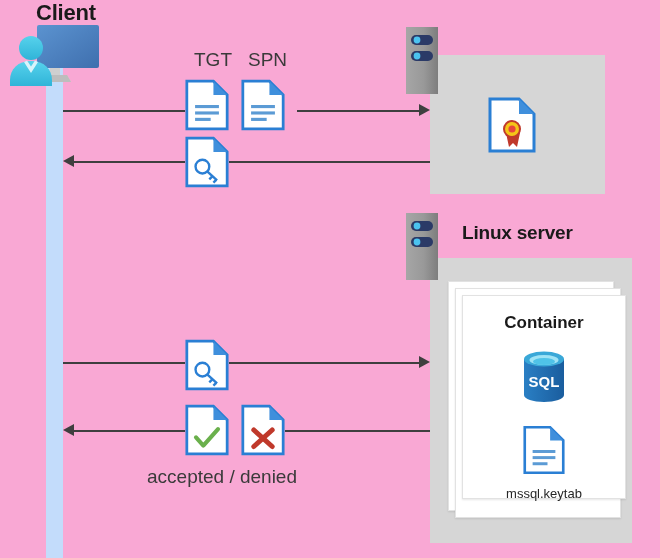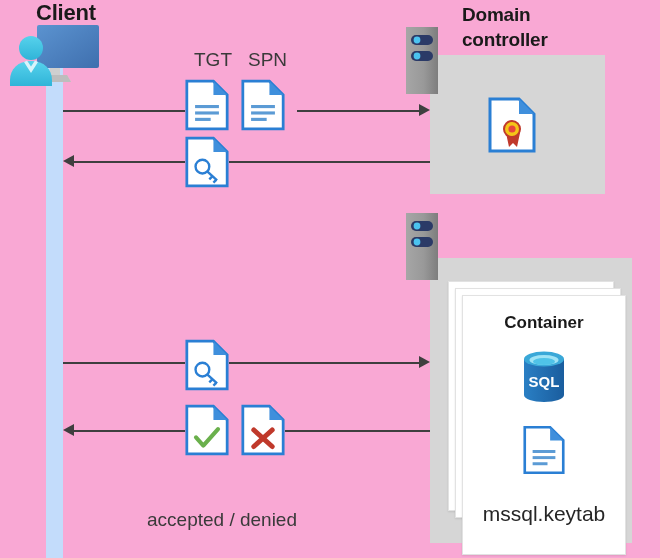--- a/index.html
+++ b/index.html
@@ -77,31 +77,31 @@
 
   
   .card {
     background: #ffffff;
     border: 1px solid #e2e2e2;
     box-shadow: 0 1px 2px rgba(0,0,0,0.10);
   }
   #card-back  { left: 448px; top: 281px; width: 164px; height: 228px; }
   #card-mid   { left: 455px; top: 288px; width: 164px; height: 228px; }
   #card-front {
-    left: 462px; top: 295px; width: 164px; height: 260px;
+    left: 462px; top: 295px; width: 164px; height: 204px;
     display: flex; flex-direction: column; align-items: center;
     padding-top: 17px;
     box-sizing: border-box;
   }
 
   #sql-icon-wrap { margin-top: 16px; }
   #keytab-icon-wrap { margin-top: 16px; }
   #keytab-label {
-    margin-top: 23px;
-    font-size: 21px;
+    margin-top: 7px;
+    font-size: 13px;
     color: #262626;
     text-align: center;
   }
 
   
   .msg-line { height: 1.6px; background: #3f3f3f; }
   .arrow-head { width: 0; height: 0; }
   .arrow-right {
     border-top: 6px solid transparent;
     border-bottom: 6px solid transparent;
@@ -118,21 +118,20 @@
     font-size: 19px;
     color: #3a3a3a;
   }
   #tgt-label { left: 194px; top: 49px; }
   #spn-label { left: 248px; top: 49px; }
   #accepted-denied-label {
     left: 147px; top: 466px;
     font-size: 19px;
     color: #3a3a3a;
     white-space: nowrap;
-    margin-top: 43px;
   }
 
   
   #doc-tgt   { left: 185px; top: 79px; }
   #doc-spn   { left: 241px; top: 79px; }
   #doc-key1  { left: 185px; top: 136px; }
   #doc-key2  { left: 185px; top: 339px; }
   #doc-ok    { left: 185px; top: 404px; }
   #doc-no    { left: 241px; top: 404px; }
   #doc-cert  { left: 488px; top: 97px; }
@@ -167,24 +166,20 @@
       <circle cx="25" cy="28" r="12" fill="url(#perGrad)"></circle>
 
       <path d="M25 41 c-13 0 -21 8 -21 19 v6 h42 v-6 c0 -11 -8 -19 -21 -19 z" fill="url(#perGrad)"></path>
 
       <path d="M18 42 l7 11 l7 -11 l-3 -1.5 l-4 6 l-4 -6 z" fill="#d8f3fb"></path>
     </svg>
   </div>
 
   <div class="abs" id="dc-panel"></div>
 
-  <div class="abs node-title" id="dc-title">
-    <div>Domain</div>
-    <div>controller</div>
-  </div>
 
   <div class="abs server-rack" id="dc-rack">
     <svg width="32" height="67" viewBox="0 0 32 67">
       <defs>
         <linearGradient id="rackG" x1="0" y1="0" x2="1" y2="0">
           <stop offset="0%" stop-color="#a6a6a6"></stop>
           <stop offset="55%" stop-color="#999999"></stop>
           <stop offset="100%" stop-color="#7d7d7d"></stop>
         </linearGradient>
       </defs>
@@ -203,20 +198,21 @@
 
       <path d="M18 36 l3 14 l4 -4 l4 4 l3 -14 z" fill="#c0392b"></path>
       <circle cx="24" cy="32" r="9" fill="#c0392b"></circle>
       <circle cx="24" cy="32" r="7" fill="#f5c518"></circle>
       <circle cx="24" cy="32" r="3.6" fill="#e8453c"></circle>
     </svg>
   </div>
 
   <div class="abs" id="linux-panel"></div>
 
+  <div class="abs node-title" id="linux-title">Linux server</div>
 
   <div class="abs server-rack" id="linux-rack">
     <svg width="32" height="67" viewBox="0 0 32 67">
       <rect x="0" y="0" width="32" height="67" fill="url(#rackG)"></rect>
       <rect x="5" y="8" width="22" height="10" rx="5" fill="#2b3a67"></rect>
       <circle cx="11" cy="13" r="3.4" fill="#4bc3f0"></circle>
       <rect x="5" y="24" width="22" height="10" rx="5" fill="#2b3a67"></rect>
       <circle cx="11" cy="29" r="3.4" fill="#4bc3f0"></circle>
     </svg>
   </div>

